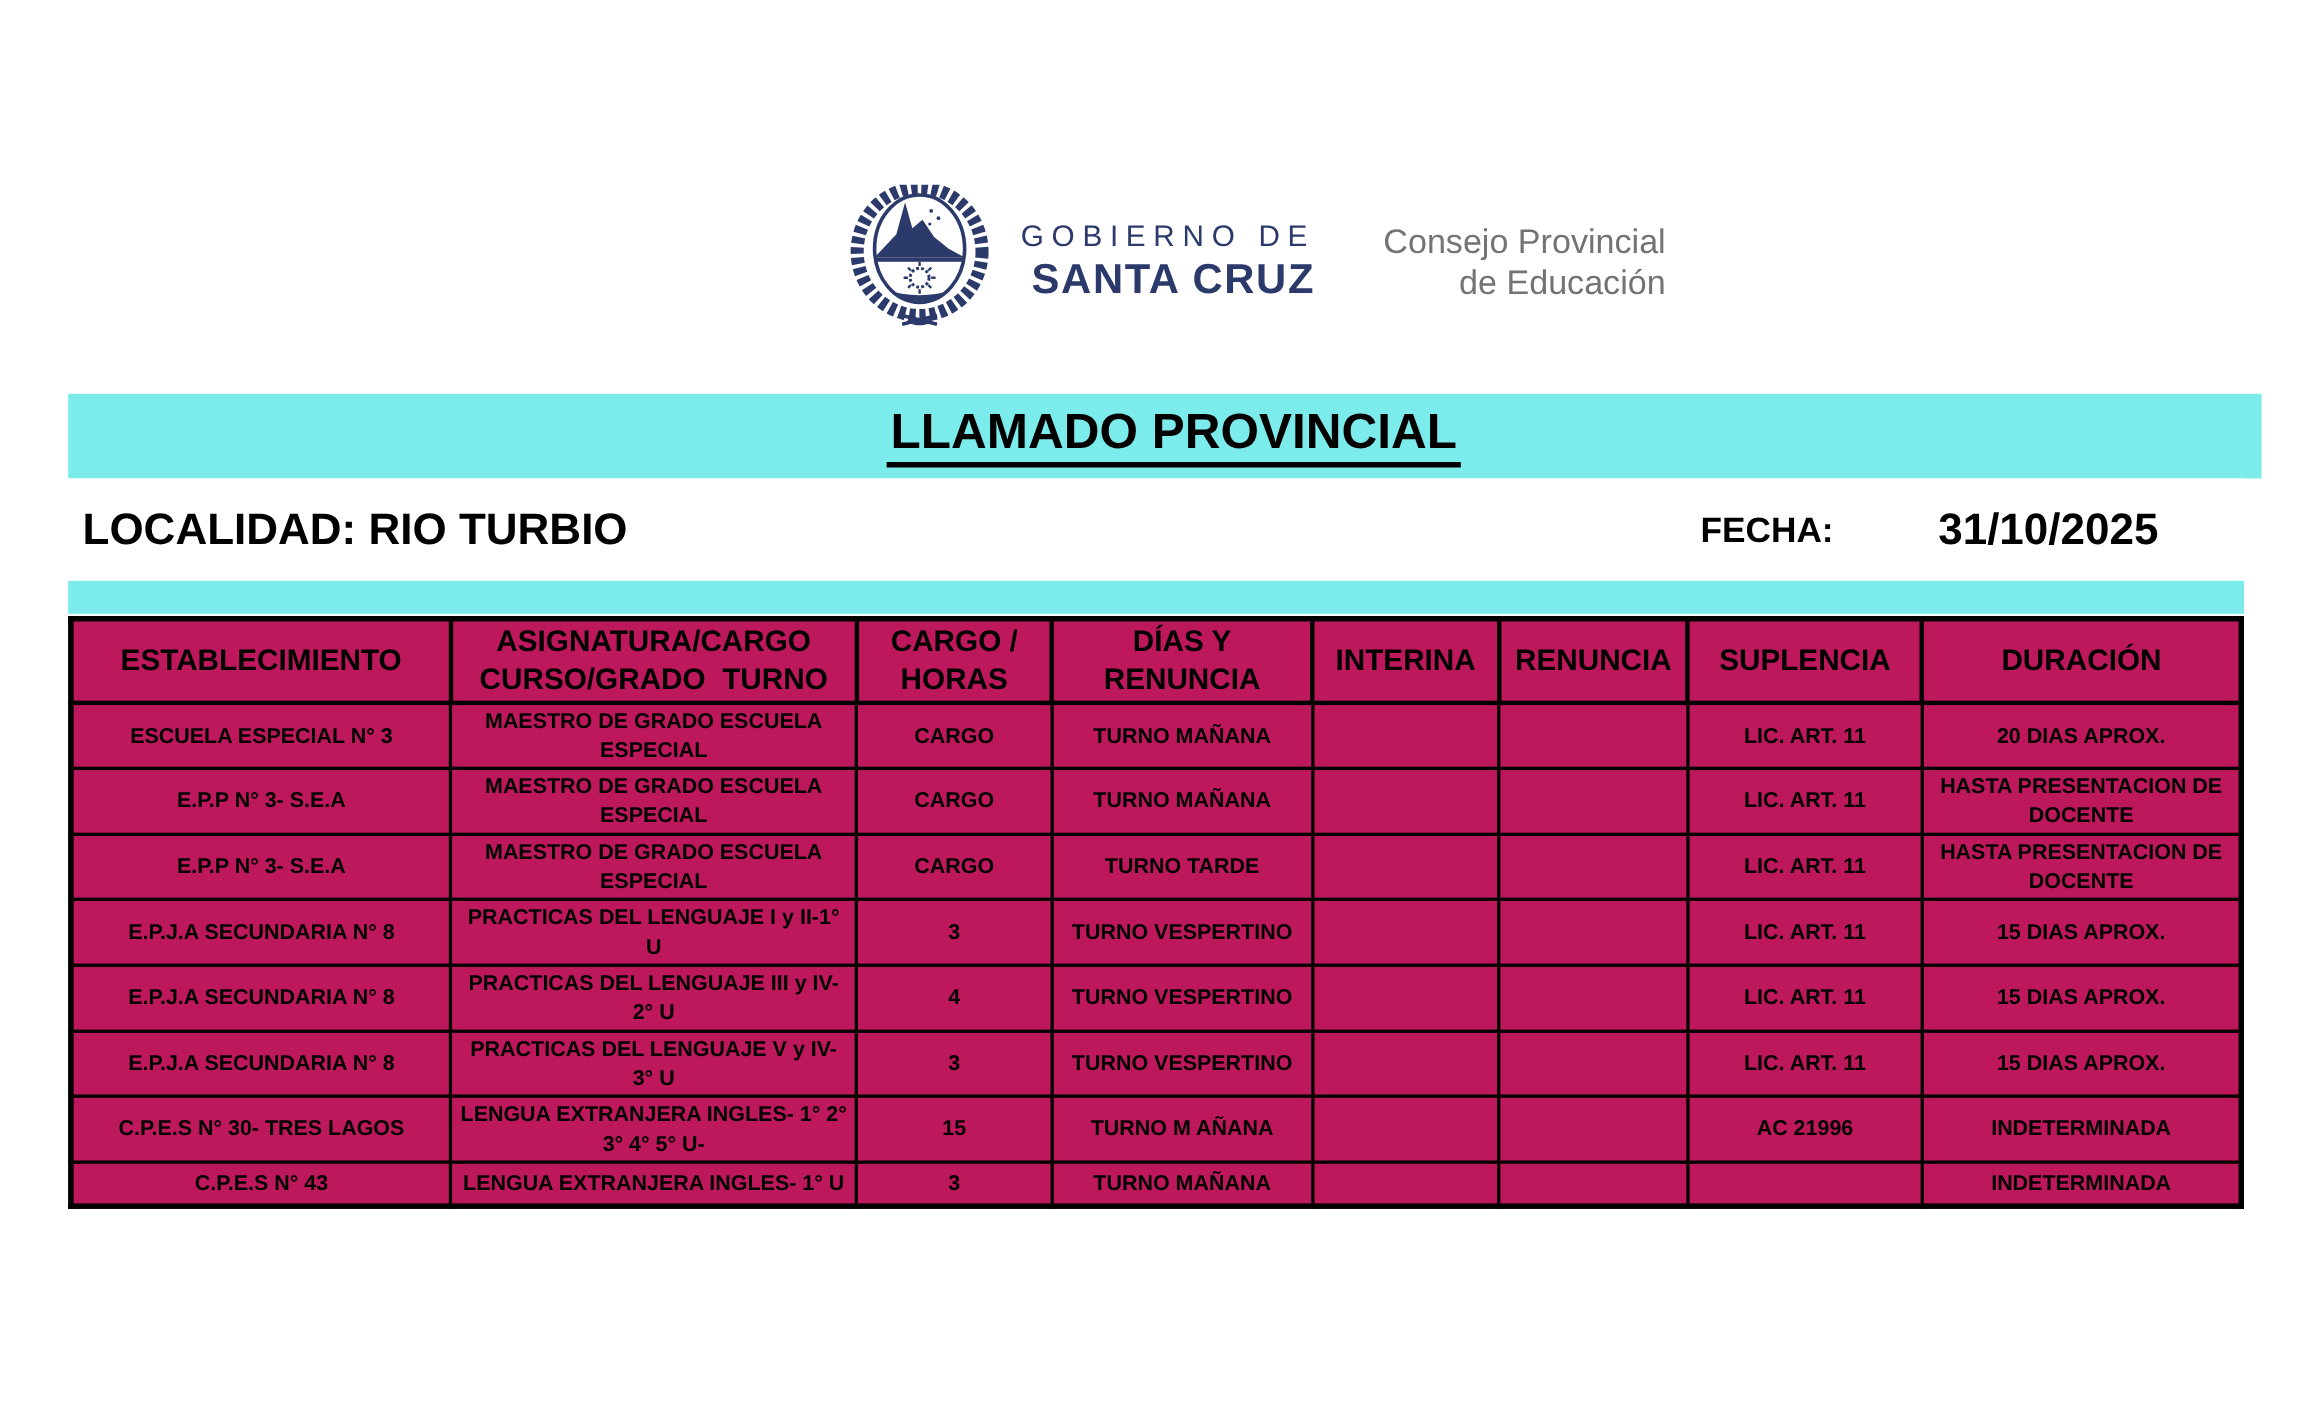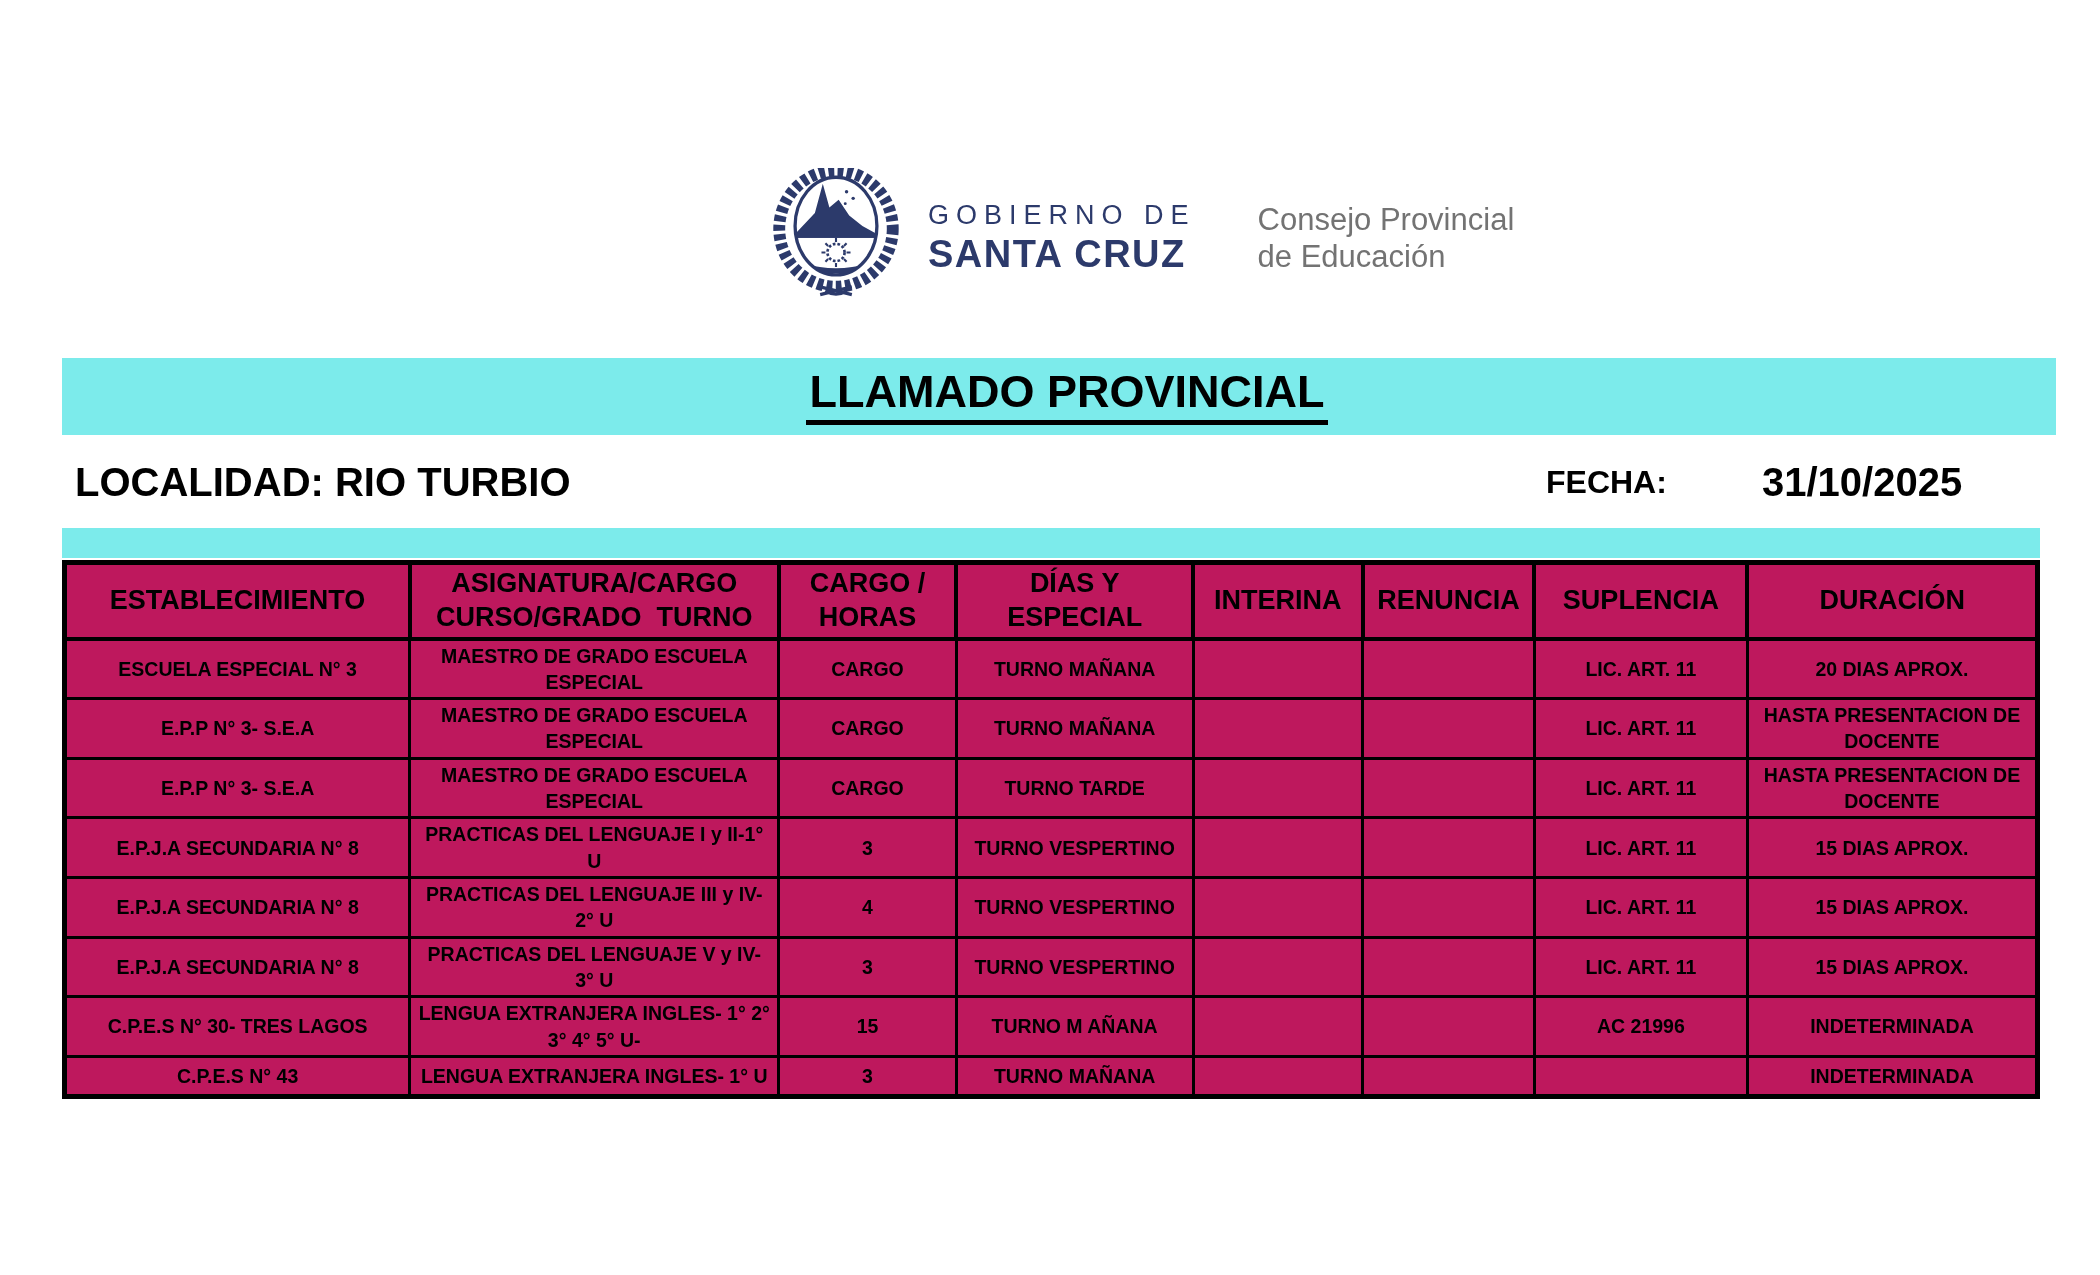--- a/index.html
+++ b/index.html
@@ -4,21 +4,21 @@
 <style>
   html,body{margin:0;padding:0;}
   body{
     width:2100px;height:1275px;position:relative;background:#ffffff;
     font-family:"Liberation Sans", sans-serif;color:#000;
     -webkit-font-smoothing:antialiased;
   }
   .page{position:absolute;inset:0;}
 
   
-  .letterhead{position:absolute;left:766px;top:168px;display:flex;align-items:flex-start;}
+  .letterhead{position:absolute;left:766px;top:168px;display:flex;align-items:flex-start;text-align:right;}
   .coat{width:140px;height:132px;flex:0 0 auto;}
   .gov-text{margin-left:22px;margin-top:32px;color:#2c3a6b;}
   .gov-line1{font-size:27px;letter-spacing:7px;font-weight:400;white-space:nowrap;}
   .gov-line2{font-size:38px;font-weight:bold;letter-spacing:1.5px;white-space:nowrap;margin-top:2px;}
   .consejo-text{margin-left:62px;margin-top:34px;color:#737373;font-size:31px;line-height:1.18;font-weight:500;}
 
   
   .banner{
     position:absolute;left:62px;top:358px;width:1978px;height:77px;
     background:#7cebeb;display:flex;align-items:center;justify-content:center;padding-left:16px;
@@ -140,21 +140,21 @@
         <col class="c7">
         <col class="c8">
     </colgroup>
     <thead>
       <tr>
           <th>ESTABLECIMIENTO</th>
           <th>ASIGNATURA/CARGO
 CURSO/GRADO  TURNO</th>
           <th>CARGO /
 HORAS</th>
-          <th>DÍAS Y ESPECIAL</th>
+          <th>DÍAS Y RENUNCIA</th>
           <th>INTERINA</th>
           <th>RENUNCIA</th>
           <th>SUPLENCIA</th>
           <th>DURACIÓN</th>
         </tr>
     </thead>
     <tbody>
         <tr>
           <td>ESCUELA ESPECIAL N° 3</td>
           <td>MAESTRO DE GRADO ESCUELA ESPECIAL</td>

